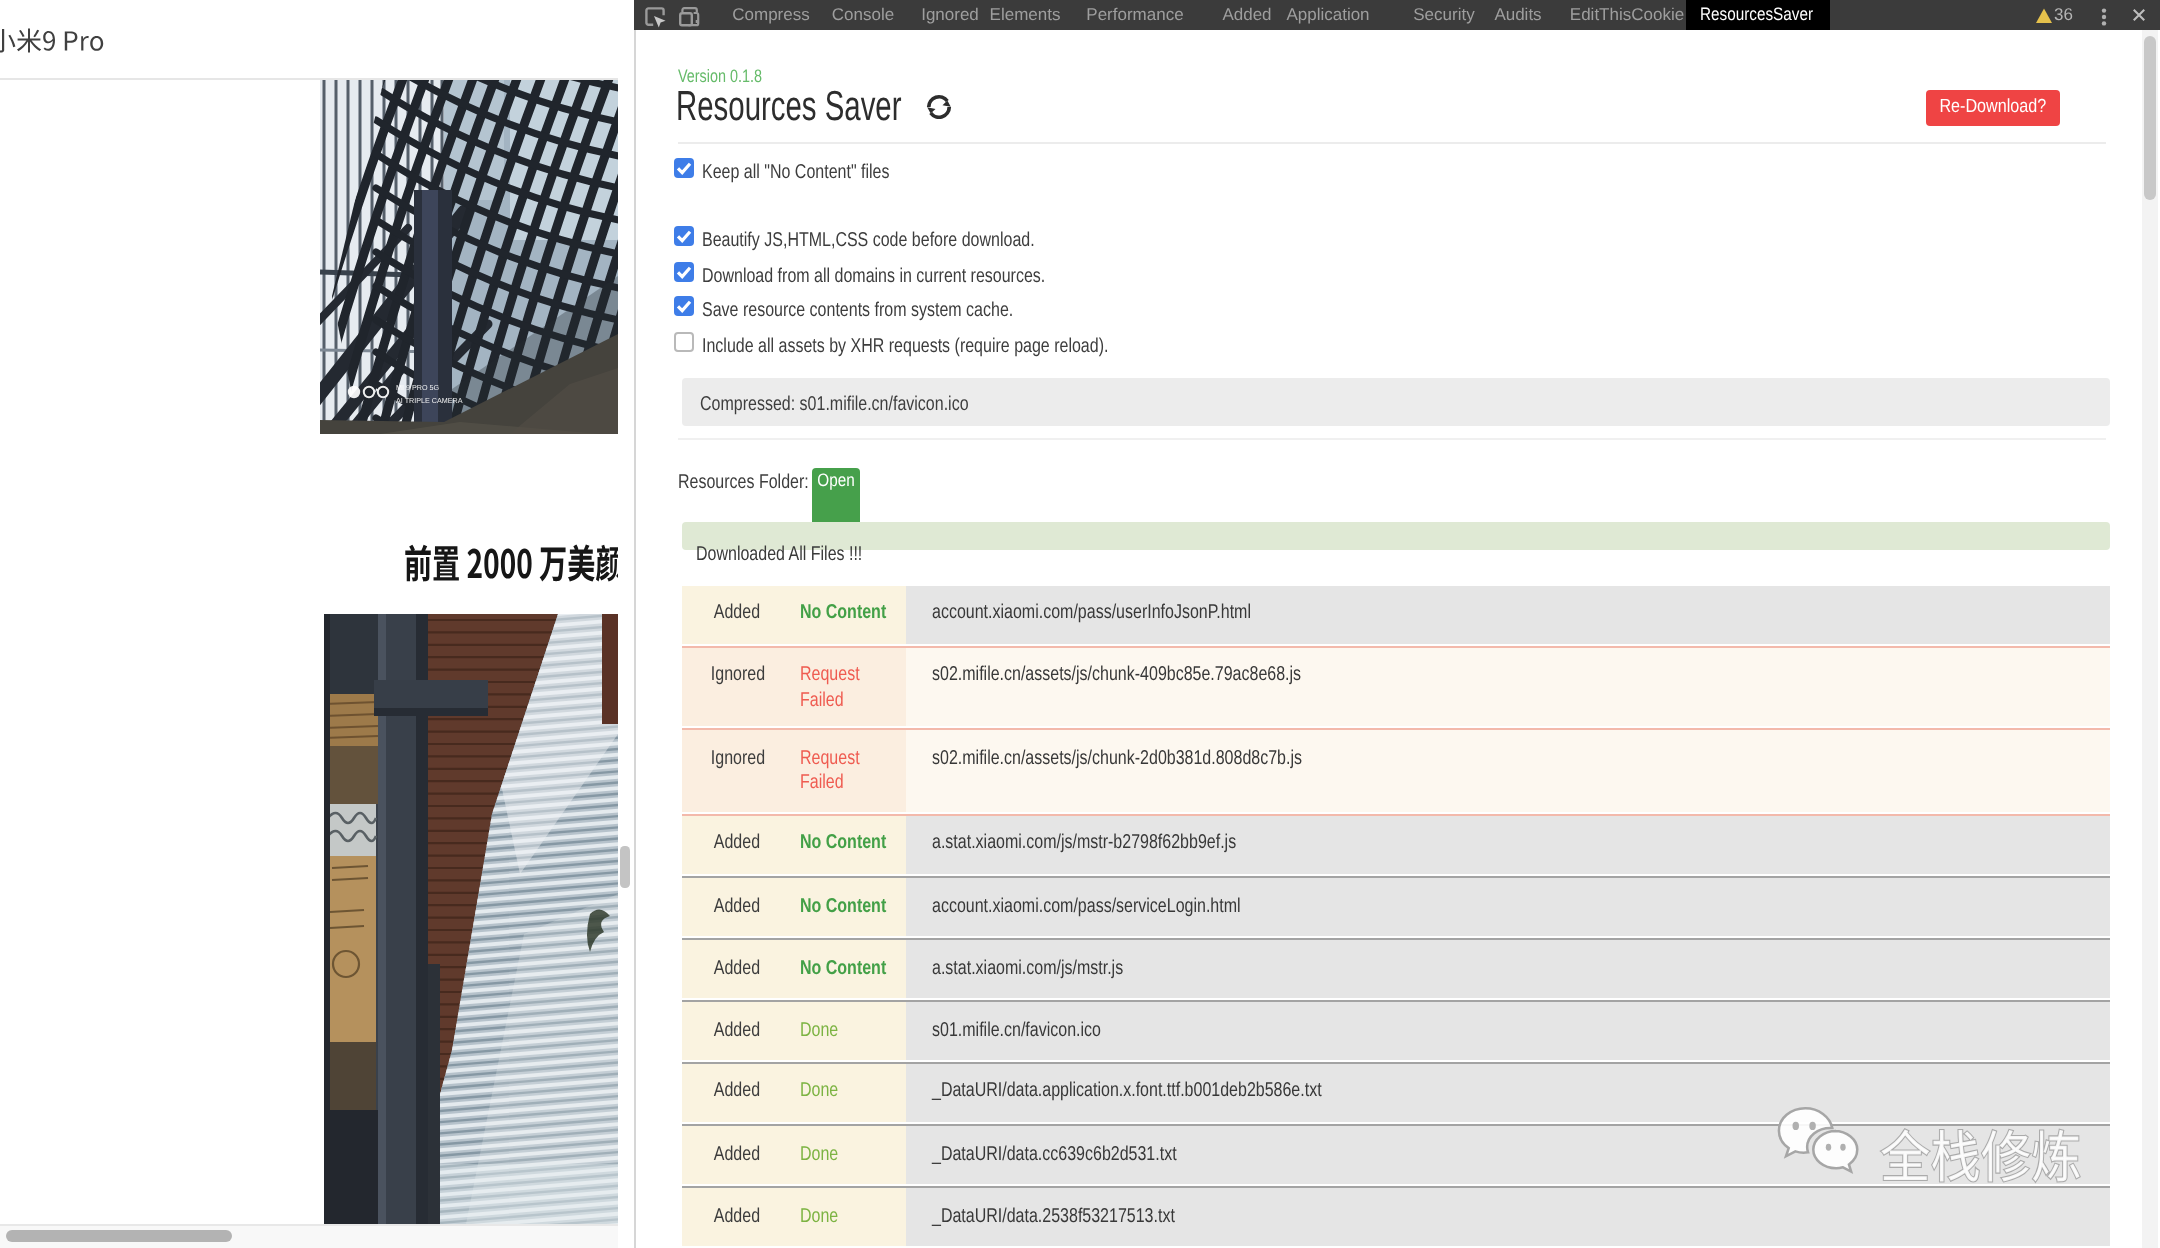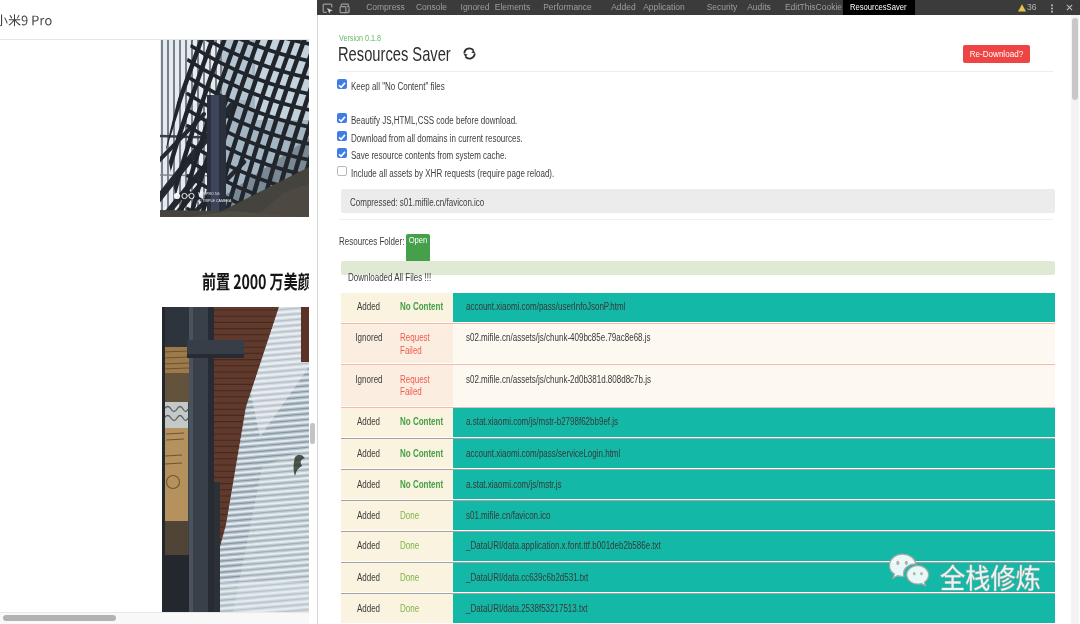--- a/index.html
+++ b/index.html
@@ -18,21 +18,21 @@
 .cbrow { position:absolute; left:19px; height:12px; line-height:11px; white-space:nowrap; }
 .cbx { display:inline-block; width:10px; height:10px; border-radius:2px; vertical-align:top; margin-right:4px; }
 .cbx.on { background:#3e7de8; }
 .cbx.dis { background:#fdfdfd; border:1px solid #cfcfcf; }
 .cbx.dis svg { margin:-1px 0 0 -1px; }
 .cbx.off { background:#fff; border:1px solid #b9b9b9; }
 .trow { position:relative; width:100%; border-bottom:1px solid #a3a3a3; }
 .trow.p { border-bottom-color:#f3b9ab; }
 .trow .c1 { position:absolute; left:0; top:0; bottom:1px; width:56px; background:#faf3e0; text-align:center; padding-top:8.5px; font-size:10px; color:#3c3c3c; }
 .trow .c2 { position:absolute; left:56px; top:0; bottom:1px; width:56.5px; background:#faf3e0; padding:8.5px 0 0 3px; font-size:10px; }
-.trow .c3 { position:absolute; left:112.5px; top:0; bottom:1px; right:0; background:#14b8a6; padding:8.5px 0 0 13px; font-size:10px; color:#383838; }
+.trow .c3 { position:absolute; left:112.5px; top:0; bottom:1px; right:0; background:#e5e5e5; padding:8.5px 0 0 13px; font-size:10px; color:#383838; }
 .trow.ign .c1, .trow.ign .c2 { background:#fbeee0; }
 .trow.ign .c3 { background:#fdf8f0; }
 .c1 .cond { transform-origin:50% 50%; }
 .c2 .cond { width:62px; white-space:normal; line-height:12.8px; }
 .nc { color:#43a047; font-weight:bold; }
 .rf { color:#ef5b50; }
 .dn { color:#7cb342; }
 </style></head>
 <body>
 <div id="page">

